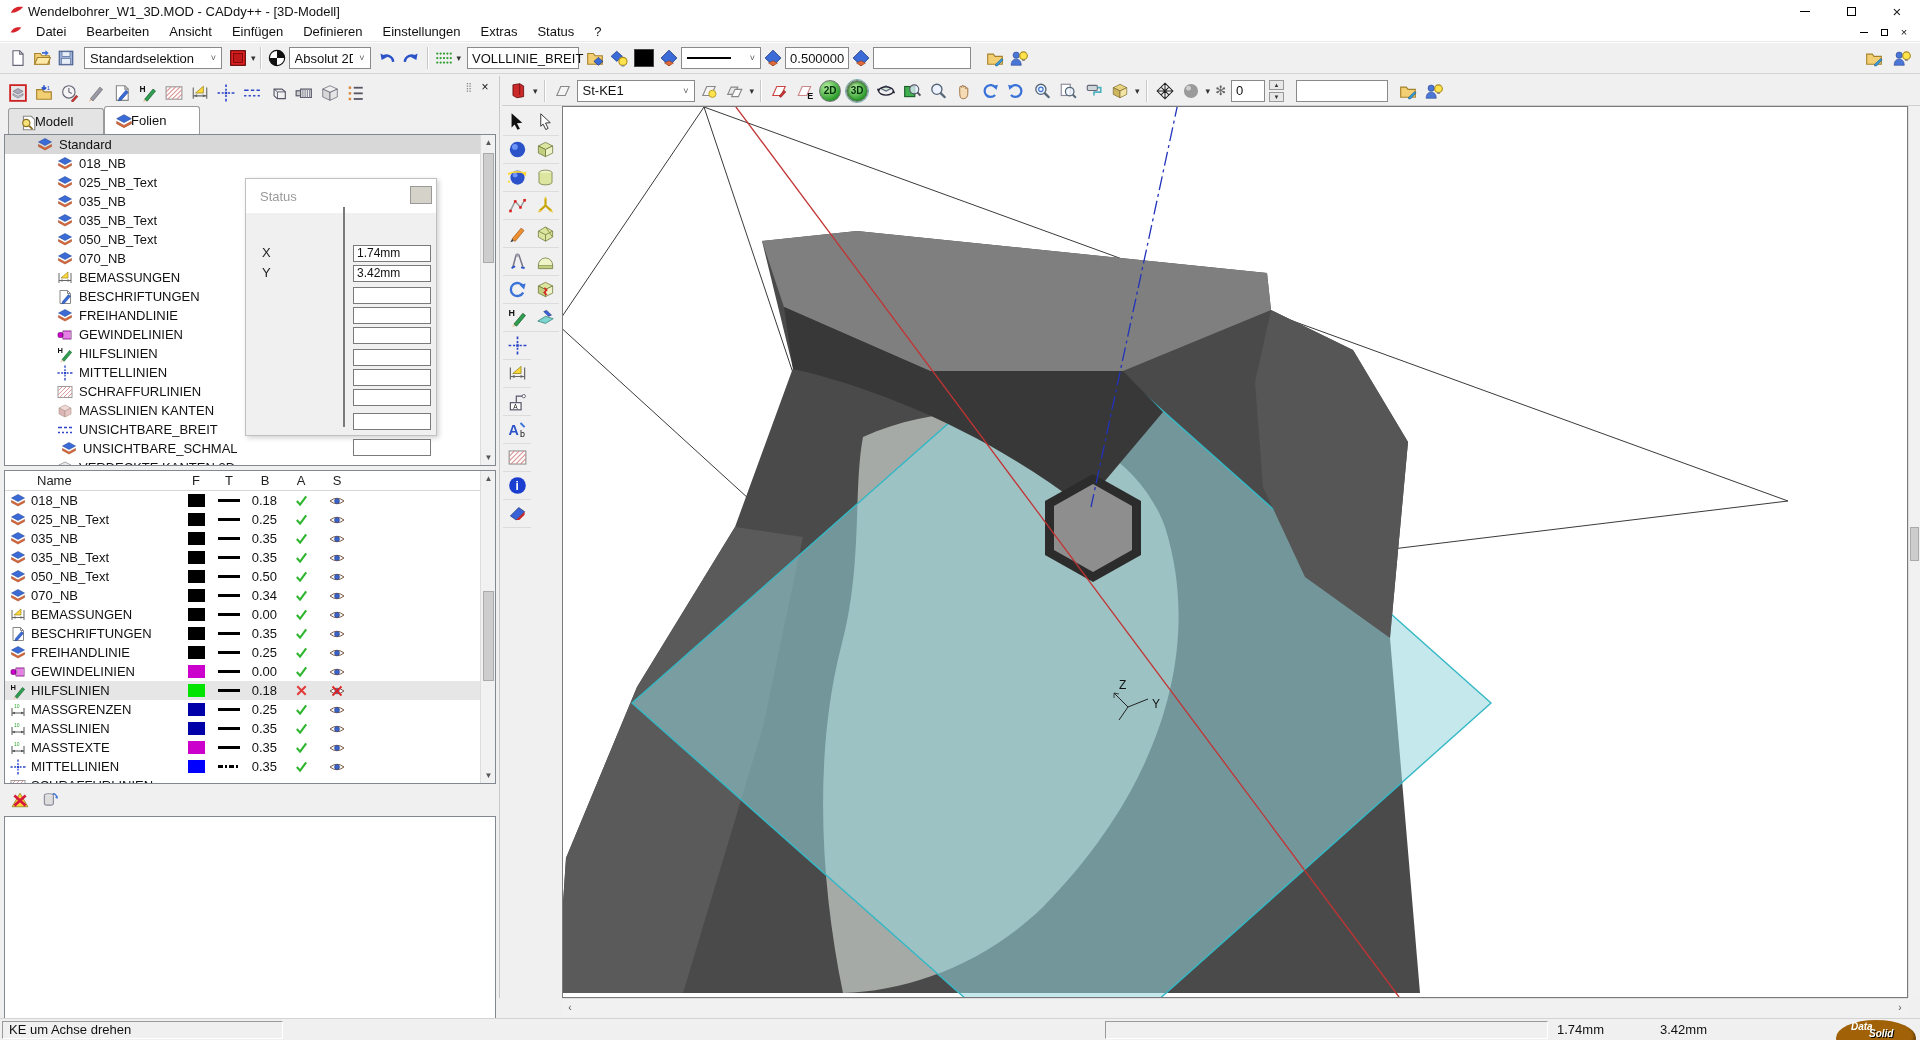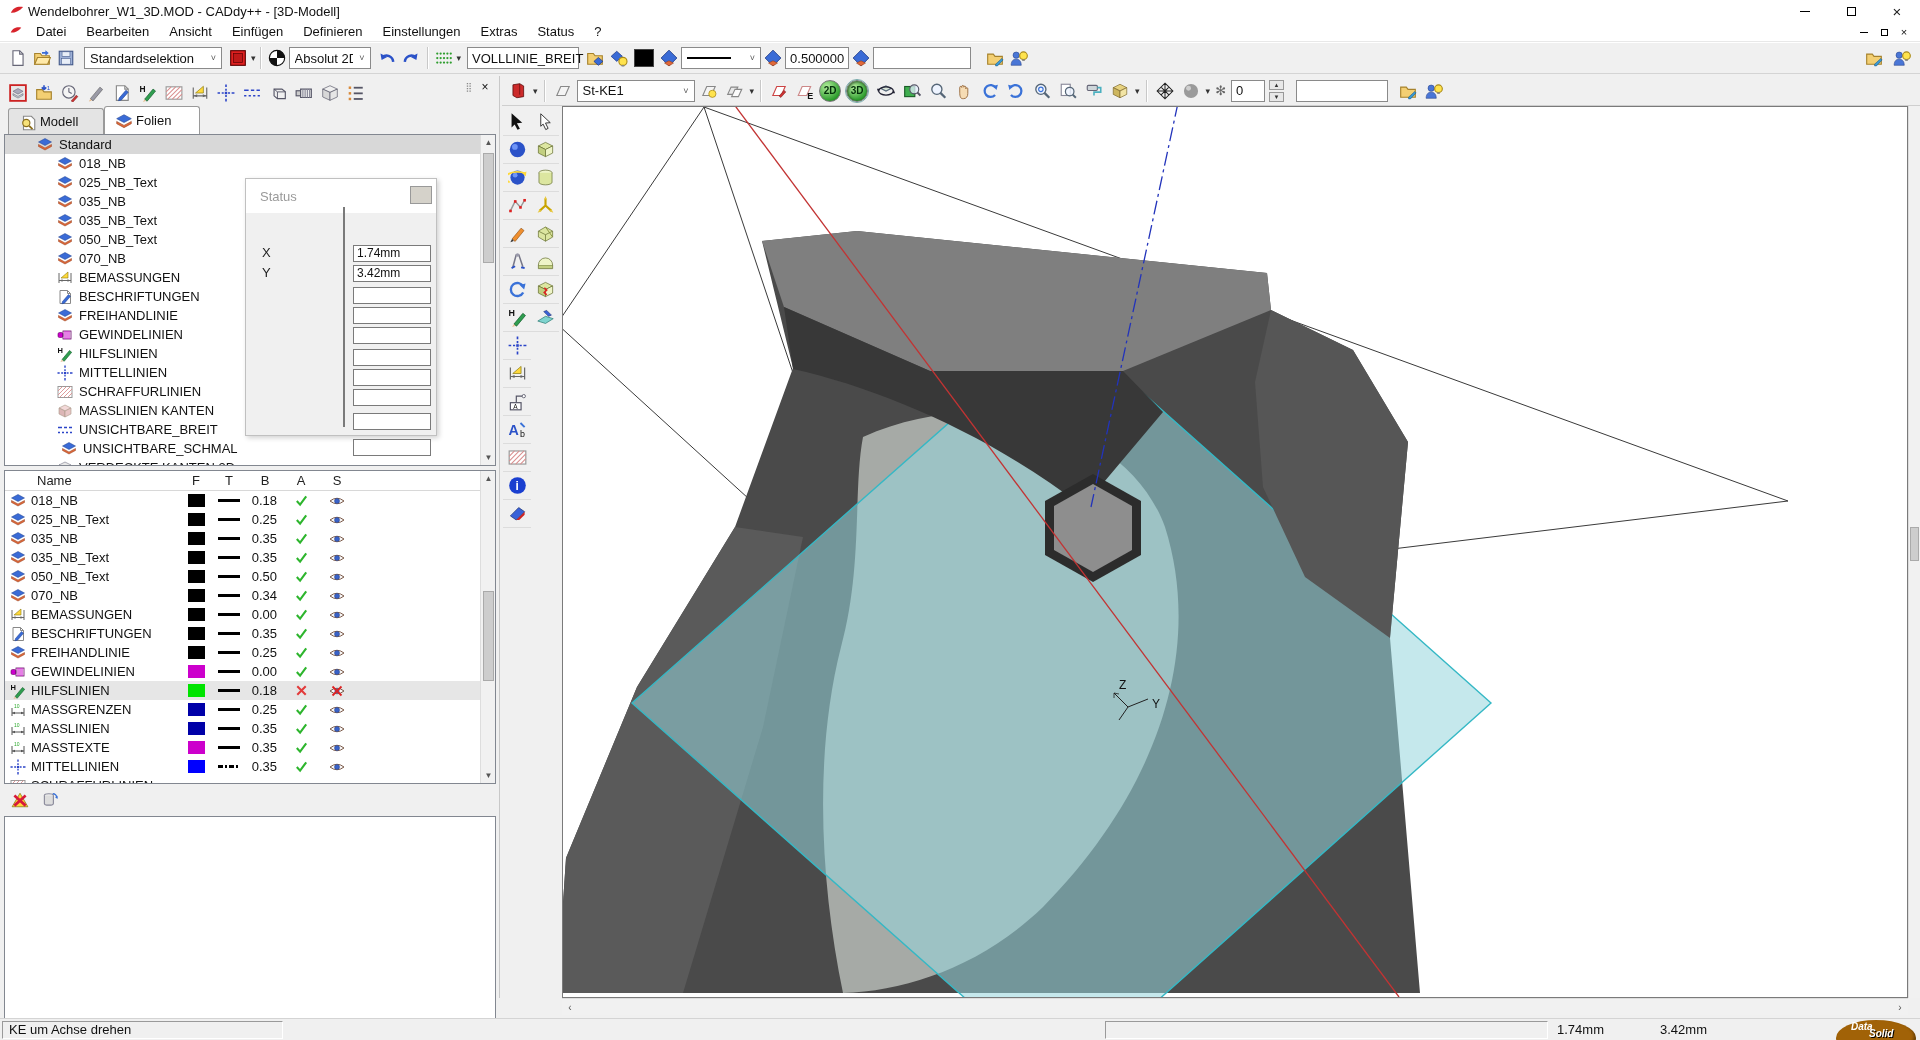--- a/index.html
+++ b/index.html
@@ -26,21 +26,21 @@
   .combo .chevd{margin-left:auto;font-size:9px;color:#555;padding-left:6px;}
   .tfield{background:#fff;border:1px solid #8a8a8a;height:22px;display:flex;align-items:center;padding:0 4px;font-size:13px;}
 
   #maintoolbar{position:absolute;left:0;top:42px;width:1920px;height:32px;background:#f0f0f0;border-top:1px solid #fff;border-bottom:1px solid #d4d4d4;display:flex;align-items:center;padding-left:6px;}
 
   
   #panel{position:absolute;left:0;top:76px;width:500px;height:922px;background:#f0f0f0;border-right:1px solid #c8c8c8;}
   #panel-tools{position:absolute;left:6px;top:4px;height:26px;display:flex;align-items:center;gap:2px;}
   #panel-grip{position:absolute;right:26px;top:6px;color:#888;font-size:9px;letter-spacing:1px;}
   #panel-close{position:absolute;right:6px;top:3px;width:16px;height:16px;display:flex;align-items:center;justify-content:center;font-size:12px;color:#111;}
-  .tab{position:absolute;top:32px;height:26px;display:flex;align-items:center;gap:5px;padding:0 10px;border:1px solid #9a9a9a;border-bottom:none;border-radius:3px 3px 0 0;font-size:13px;}
+  .tab{position:absolute;top:32px;height:26px;display:flex;align-items:center;padding:0 10px;border:1px solid #9a9a9a;border-bottom:none;border-radius:3px 3px 0 0;font-size:13px;}
   #tab-modell{left:8px;width:96px;background:#e4e4e4;}
   #tab-folien{left:104px;width:96px;background:#fff;height:28px;top:30px;z-index:2;}
   #tree{position:absolute;left:4px;top:58px;width:492px;height:332px;background:#fff;border:1px solid #828790;overflow:hidden;}
   .tree-row{height:19px;display:flex;align-items:center;gap:6px;white-space:nowrap;}
   .tree-row.sel{background:#d8d8d8;}
   .tree-sb{position:absolute;right:0;top:0;width:15px;height:100%;background:#f1f1f1;border-left:1px solid #ddd;}
   .sb-arrow{position:absolute;left:0;width:15px;height:15px;color:#555;font-size:8px;display:flex;align-items:center;justify-content:center;}
   .sb-thumb{position:absolute;left:2px;width:11px;background:#cdcdcd;border:1px solid #aaa;}
 
   #layer-table{position:absolute;left:4px;top:394px;width:492px;height:314px;background:#fff;border:1px solid #828790;overflow:hidden;}

